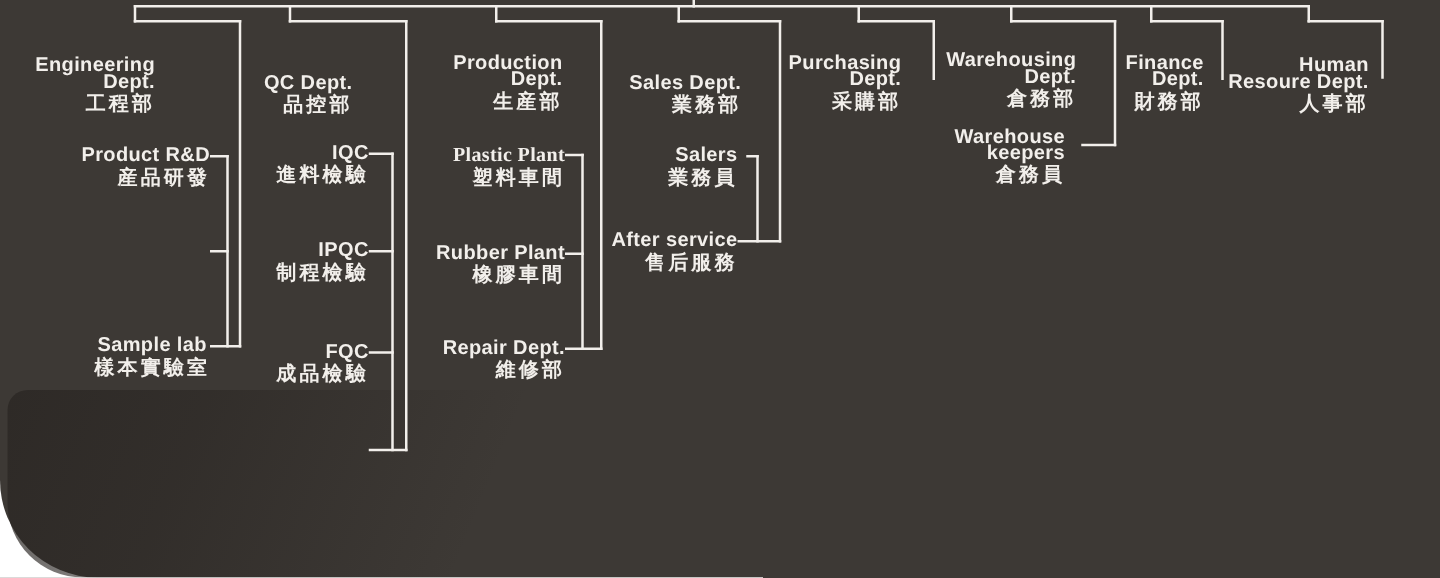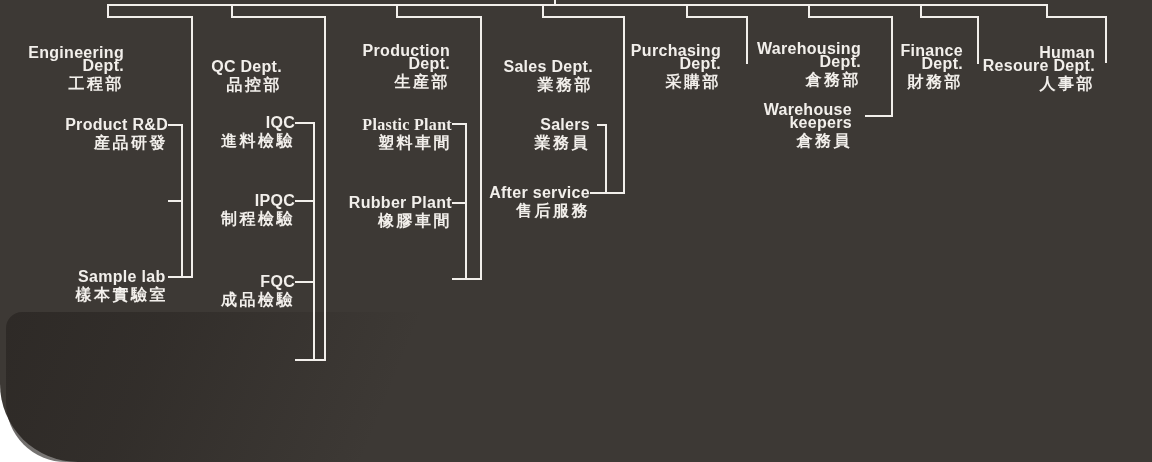--- a/index.html
+++ b/index.html
@@ -165,20 +165,24 @@
   </div>
 
   <div class="label" style="right:700px;top:118px;font-family:Liberation Serif, serif;">
     <div class="en">Plastic Plant</div>
     <div class="zh">塑料車間</div>
   </div>
   <div class="label" style="right:700px;top:196px;">
     <div class="en">Rubber Plant</div>
     <div class="zh">橡膠車間</div>
   </div>
+  <div class="label" style="right:700px;top:272px;">
+    <div class="en">Repair Dept.</div>
+    <div class="zh">維修部</div>
+  </div>
 
   <div class="label" style="right:562px;top:118px;margin-left:44px;">
     <div class="en">Salers</div>
     <div class="zh">業務員</div>
   </div>
   <div class="label" style="right:562px;top:186px;">
     <div class="en">After service</div>
     <div class="zh">售后服務</div>
   </div>
 

